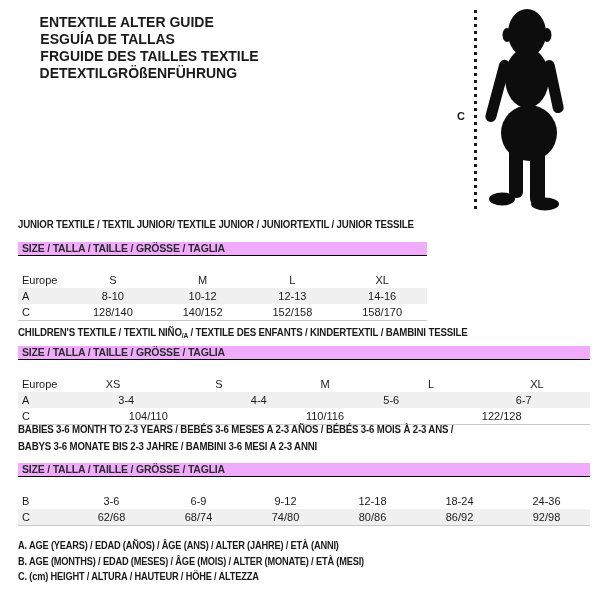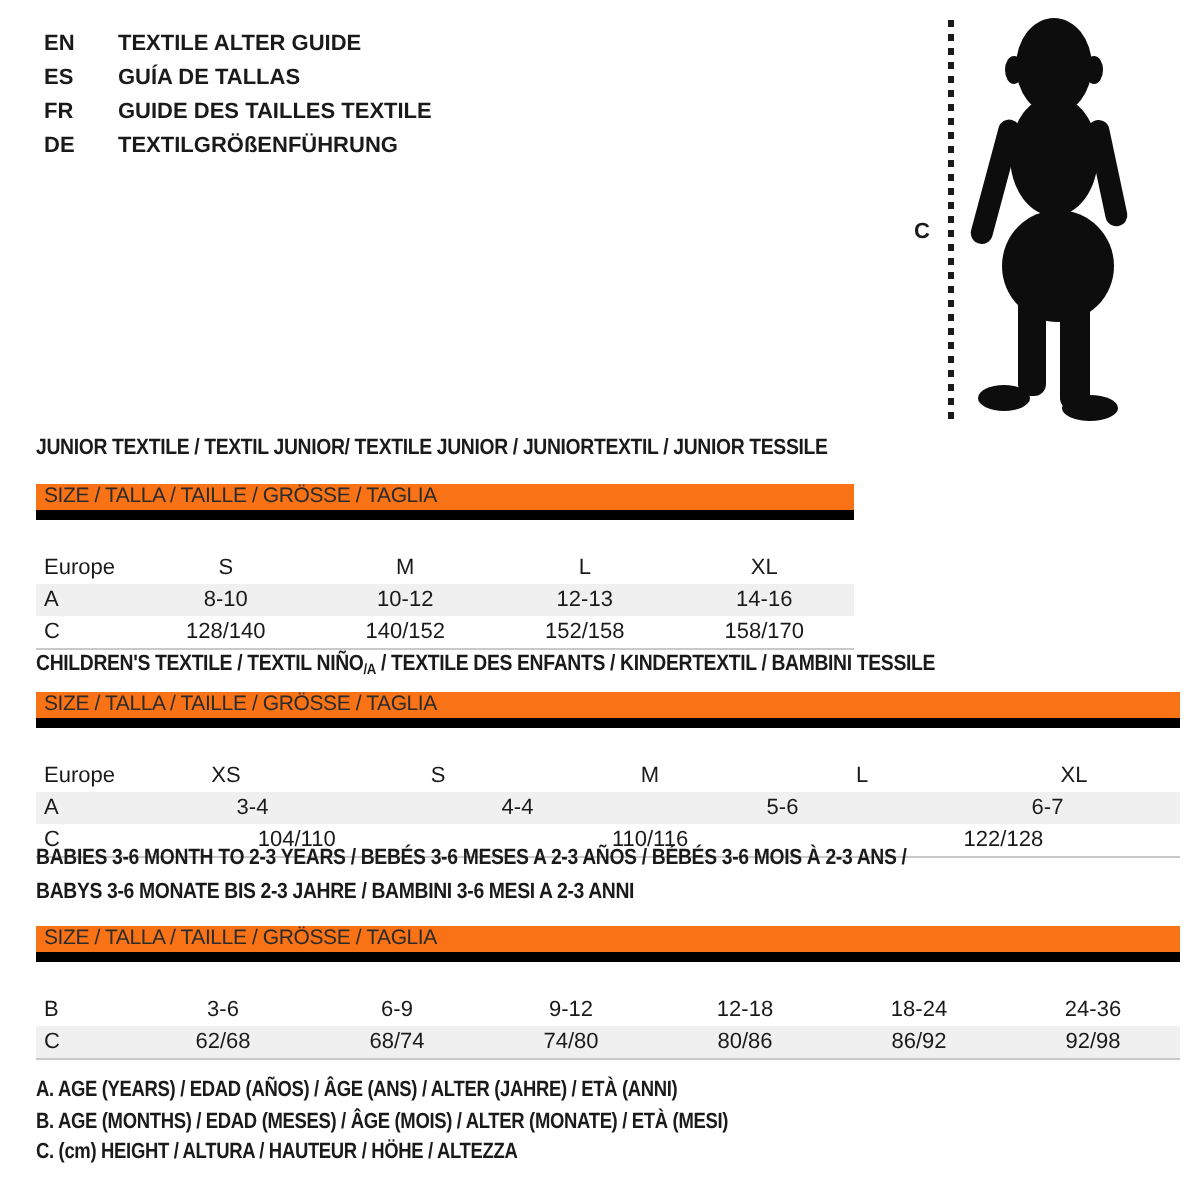--- a/index.html
+++ b/index.html
@@ -1,40 +1,40 @@
 <!DOCTYPE html>
 <html><head>
 <meta charset="utf-8">
 <style>
   html,body{margin:0;padding:0;background:#fff;}
   #page{position:relative;width:600px;height:600px;background:#ffffff;overflow:hidden;
         font-family:"Liberation Sans",sans-serif;color:#1a1a1a;}
 
   
-  #langs{position:absolute;left:22px;top:14px;font-weight:700;font-size:11px;line-height:17px;}
+  #langs{position:absolute;left:22px;top:14px;font-weight:700;font-size:14px;line-height:17px;text-align:right;}
   .lang-row{display:flex;}
   .lang-code{width:37px;}
   .lang-text{white-space:nowrap;}
 
   
   #dash{position:absolute;left:474px;top:10px;width:2.5px;height:202px;
         background:repeating-linear-gradient(to bottom,#1a1a1a 0 3.5px,transparent 3.5px 7px);}
   #measure-c{position:absolute;left:457px;top:110px;font-weight:700;font-size:11px;}
   #baby{position:absolute;left:470px;top:6px;}
 
   
   .sec-head{position:absolute;left:18px;font-weight:700;font-size:11px;letter-spacing:-0.2px;
             white-space:nowrap;transform:scaleX(0.88);transform-origin:0 0;line-height:17px;}
   .sub{font-size:7.5px;vertical-align:-2px;}
 
   
   .size-table{position:absolute;left:18px;font-size:11px;}
-  .bar{background:#f97316;color:#2b2b2b;font-size:10.5px;letter-spacing:-0.2px;
-       height:13px;line-height:13px;padding-left:4px;border-bottom:5px solid #000000;
-       white-space:nowrap;}
+  .bar{background:#f0abfc;color:#2b2b2b;font-size:10.5px;letter-spacing:-0.2px;
+       height:13px;line-height:13px;padding-left:4px;border-bottom:1px solid #000000;
+       white-space:nowrap;font-weight:bold;}
   .trow{display:flex;height:16px;line-height:16px;}
   .trow.shaded{background:#f0f0f0;}
   .trow .lbl{padding-left:4px;}
   .trow .val{flex:1;text-align:center;}
   .size-table .tbody{border-bottom:1px solid #c9c9c9;margin-top:16px;}
   #t-junior{top:242px;width:409px;} #t-junior .lbl{width:46px;}
   #t-children{top:346px;width:572px;} #t-children .lbl{width:38px;}
   #t-babies{top:463px;width:572px;} #t-babies .lbl{width:46px;}
   #h-junior{top:216px;} #h-children{top:324px;} #h-babies{top:421px;}
 

